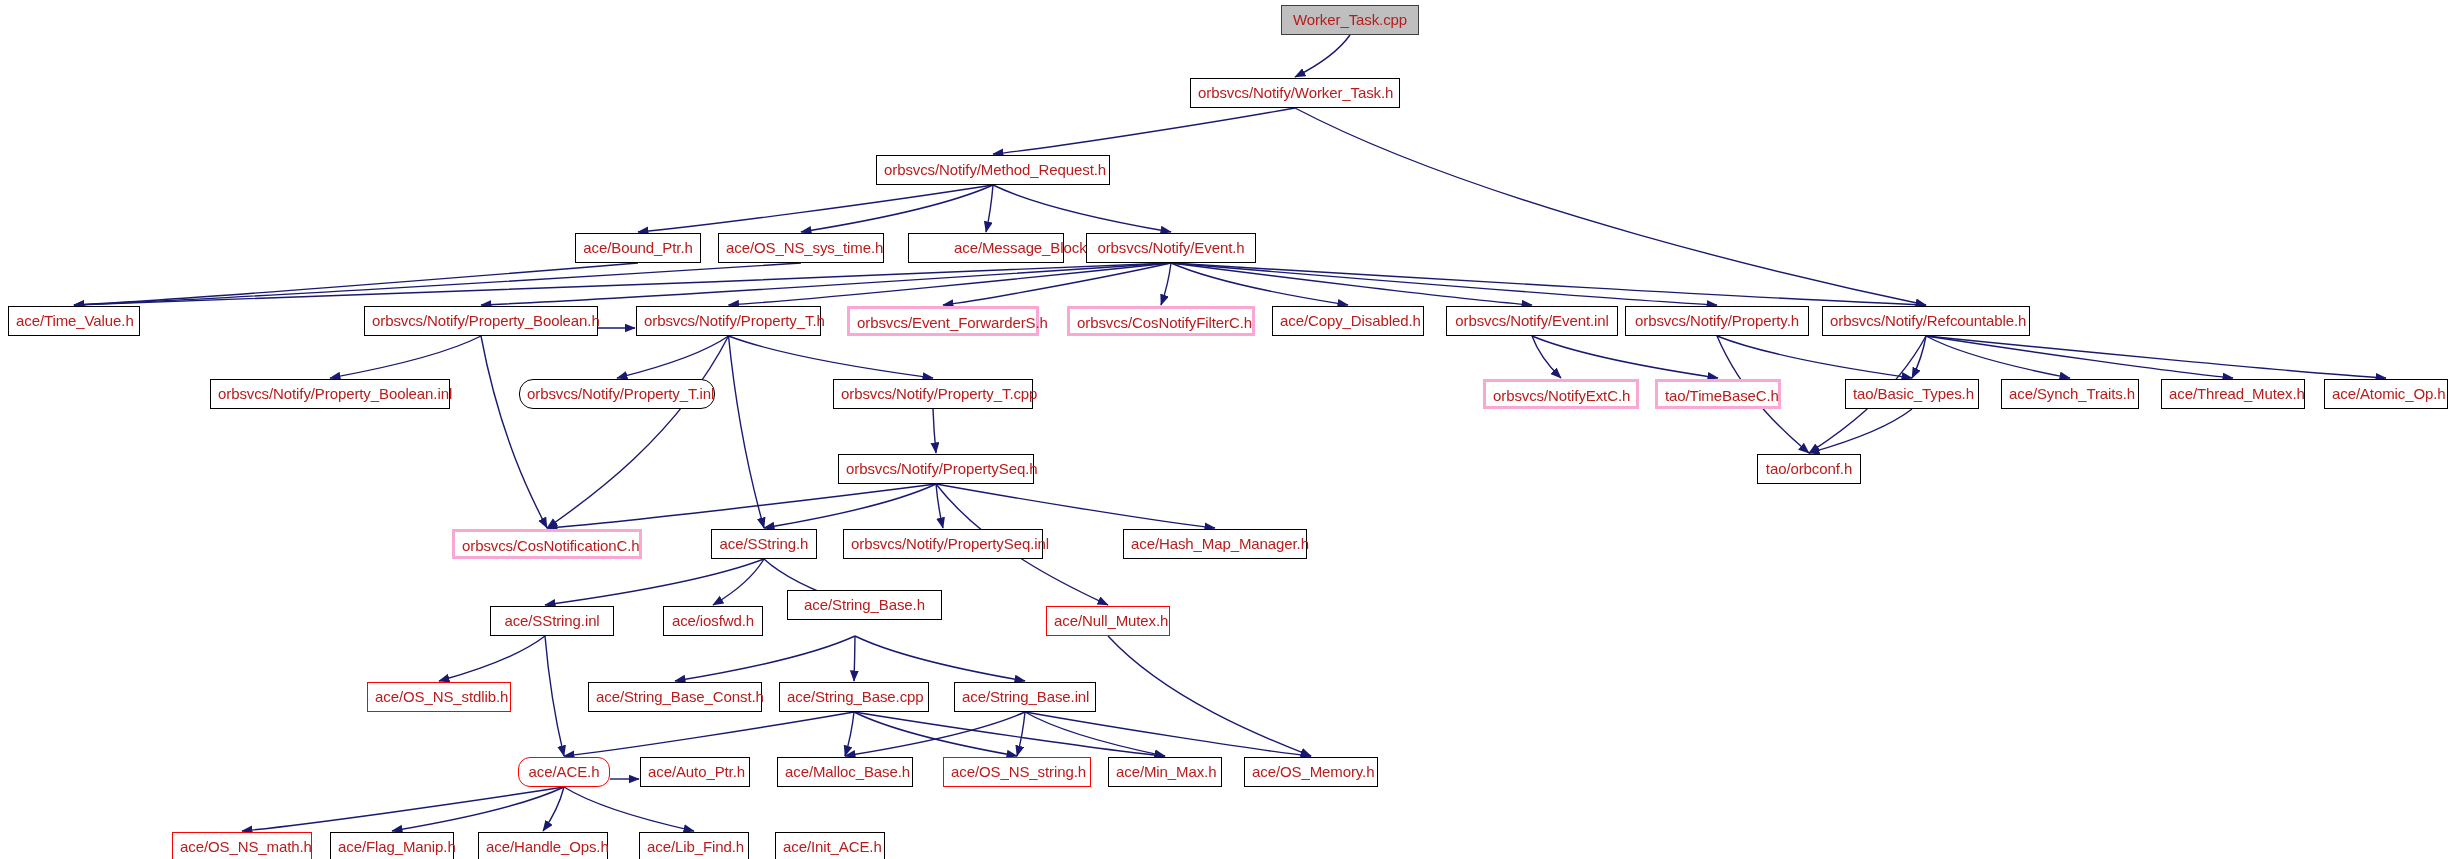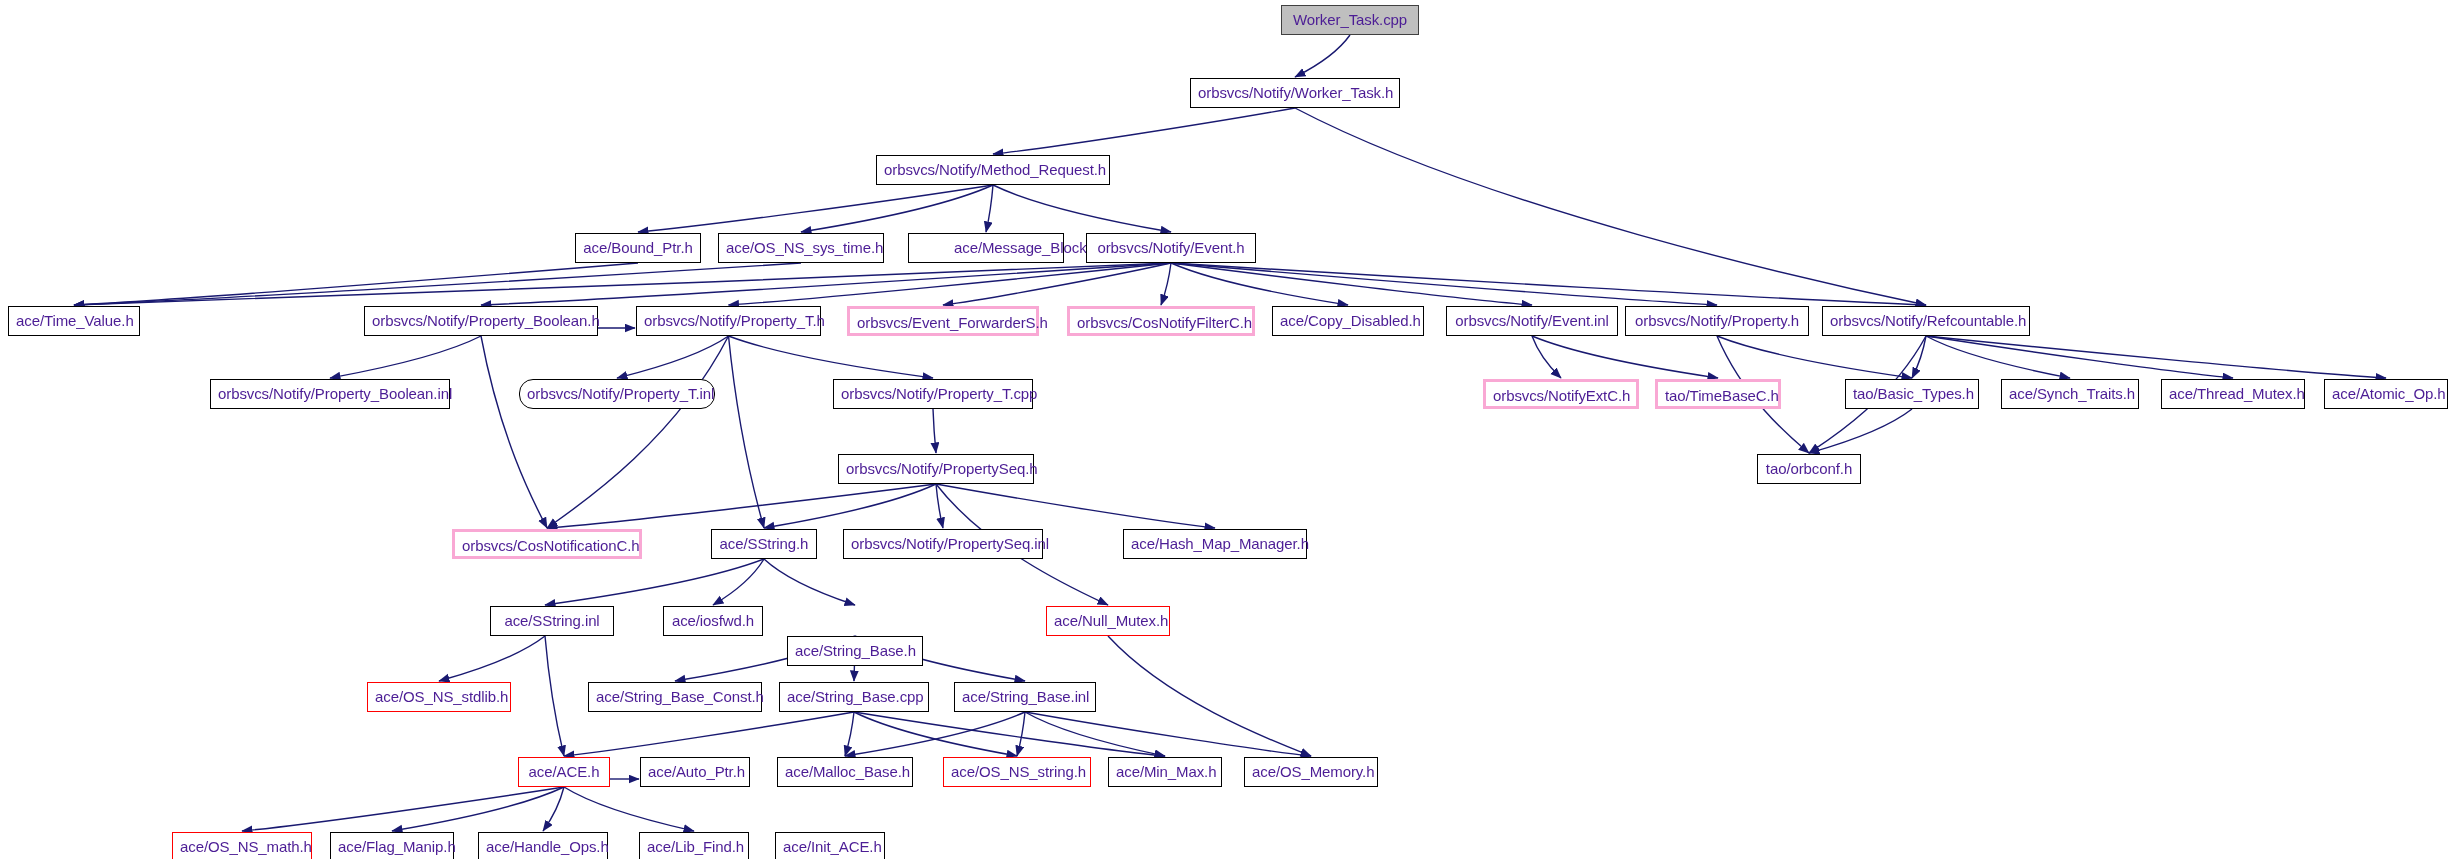--- a/index.html
+++ b/index.html
@@ -23,21 +23,21 @@
     height: 859px;
     pointer-events: none;
   }
   .node {
     position: absolute;
     box-sizing: border-box;
     height: 30px;
     line-height: 28px;
     text-align: center;
     font-size: 15px;
-    color: #4c1d95;
+    color: #b91c1c;
     background: #ffffff;
     border: 1px solid #000000;
     white-space: nowrap;
     padding: 0 7px;
     letter-spacing: -0.1px;
   }
   .node.root {
     background: #bfbfbf;
     border: 1px solid #404040;
   }
@@ -151,27 +151,27 @@
       <div class="node" style="left: 2161px; top: 379px; width: 144px;">ace/Thread_Mutex.h</div>
       <div class="node" style="left: 2324px; top: 379px; width: 124px;">ace/Atomic_Op.h</div>
       <div class="node" style="left: 838px; top: 454px; width: 196px;">orbsvcs/Notify/PropertySeq.h</div>
       <div class="node" style="left: 1757px; top: 454px; width: 104px;">tao/orbconf.h</div>
       <div class="node gray" style="left: 452px; top: 529px; width: 190px;">orbsvcs/CosNotificationC.h</div>
       <div class="node" style="left: 711px; top: 529px; width: 106px;">ace/SString.h</div>
       <div class="node" style="left: 843px; top: 529px; width: 200px;">orbsvcs/Notify/PropertySeq.inl</div>
       <div class="node" style="left: 1123px; top: 529px; width: 184px;">ace/Hash_Map_Manager.h</div>
       <div class="node" style="left: 490px; top: 606px; width: 124px;">ace/SString.inl</div>
       <div class="node" style="left: 663px; top: 606px; width: 100px;">ace/iosfwd.h</div>
-      <div class="node" style="left: 787px; top: 636px; width: 136px;">ace/String_Base.h</div>
+      <div class="node" style="left: 787px; top: 590px; width: 155px;">ace/String_Base.h</div>
       <div class="node red" style="left: 1046px; top: 606px; width: 124px;">ace/Null_Mutex.h</div>
       <div class="node red" style="left: 367px; top: 682px; width: 144px;">ace/OS_NS_stdlib.h</div>
       <div class="node" style="left: 588px; top: 682px; width: 174px;">ace/String_Base_Const.h</div>
       <div class="node" style="left: 779px; top: 682px; width: 150px;">ace/String_Base.cpp</div>
       <div class="node" style="left: 954px; top: 682px; width: 142px;">ace/String_Base.inl</div>
-      <div class="node red" style="left: 518px; top: 757px; width: 92px;">ace/ACE.h</div>
+      <div class="node red" style="left: 518px; top: 757px; width: 92px; border-radius: 12px;">ace/ACE.h</div>
       <div class="node" style="left: 640px; top: 757px; width: 110px;">ace/Auto_Ptr.h</div>
       <div class="node" style="left: 777px; top: 757px; width: 136px;">ace/Malloc_Base.h</div>
       <div class="node red" style="left: 943px; top: 757px; width: 148px;">ace/OS_NS_string.h</div>
       <div class="node" style="left: 1108px; top: 757px; width: 114px;">ace/Min_Max.h</div>
       <div class="node" style="left: 1244px; top: 757px; width: 134px;">ace/OS_Memory.h</div>
       <div class="node red" style="left: 172px; top: 832px; width: 140px;">ace/OS_NS_math.h</div>
       <div class="node" style="left: 330px; top: 832px; width: 124px;">ace/Flag_Manip.h</div>
       <div class="node" style="left: 478px; top: 832px; width: 130px;">ace/Handle_Ops.h</div>
       <div class="node" style="left: 639px; top: 832px; width: 110px;">ace/Lib_Find.h</div>
       <div class="node" style="left: 775px; top: 832px; width: 110px;">ace/Init_ACE.h</div>

